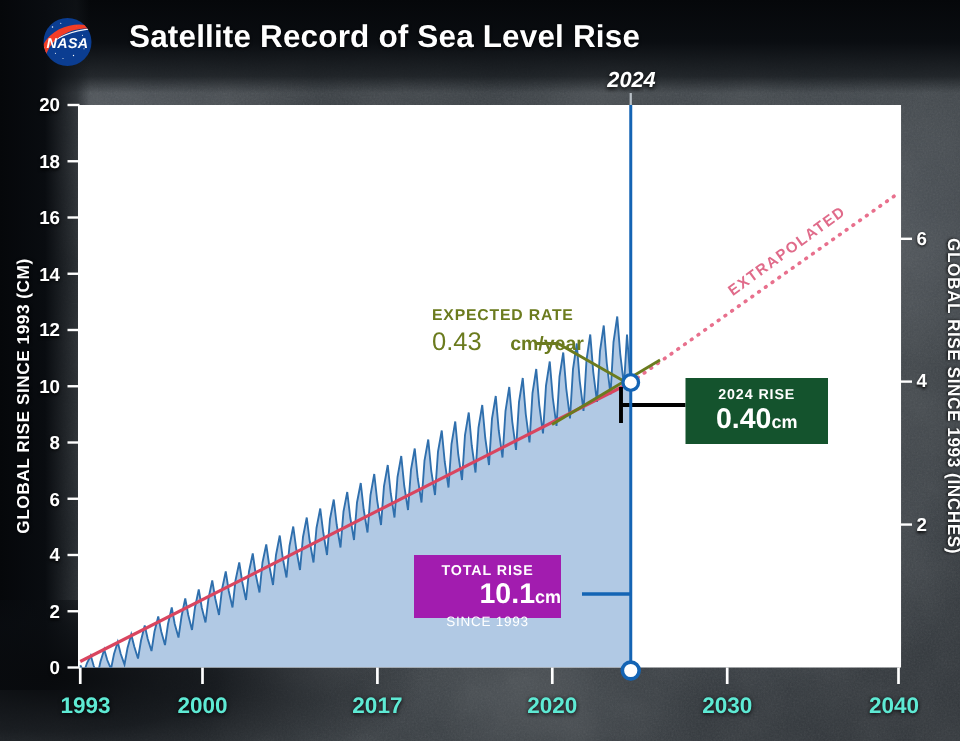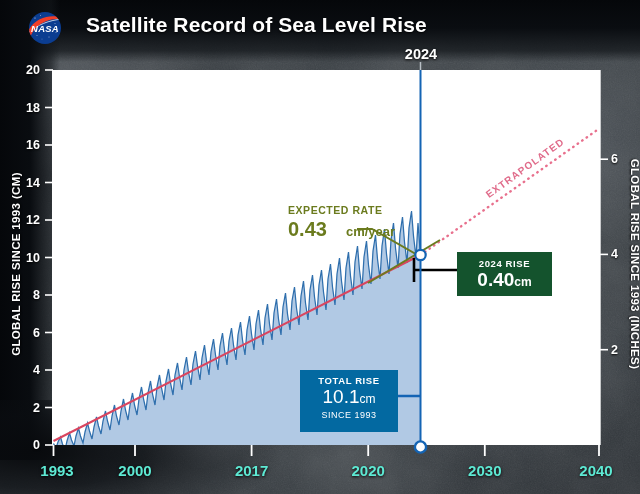--- a/index.html
+++ b/index.html
@@ -75,47 +75,48 @@
   .axis-title.right {
     left:525px; top:258px; width:220px; text-align:center;
     transform:rotate(90deg);
   }
 
   
   .year-label {
     position:absolute; left:421px; top:46px; transform:translateX(-50%);
     color:#ffffff; font-size:14.5px; font-weight:bold;
     text-shadow:0 1px 3px rgba(0,0,0,.95);
+    font-style:italic;
   }
 
   
   .ann-rate { position:absolute; left:288px; top:204px; }
   .ann-rate .hd {
     color:#6b7b1e; font-size:10.5px; font-weight:bold; letter-spacing:.55px;
   }
   .ann-rate .val-row { margin-top:2px; color:#6b7b1e; white-space:nowrap; }
-  .ann-rate .val { font-size:20px; font-weight:bold; }
+  .ann-rate .val { font-size:17px; font-weight:normal; }
   .ann-rate .unit { font-size:13px; font-weight:bold; margin-left:19px; }
 
   
   .ann-extrap {
     position:absolute; left:487px; top:190px;
     color:#e06b8a; font-size:10px; font-weight:bold; letter-spacing:1.1px;
     transform-origin:left center; transform:rotate(-36deg);
     white-space:nowrap;
   }
 
   
   .box-total {
-    position:absolute; left:300px; top:370px; width:98px; height:62px;
-    background:#0369a1; color:#ffffff; text-align:center;
+    position:absolute; left:276px; top:370px; width:98px; height:42px;
+    background:#a21caf; color:#ffffff; text-align:center;
     padding-top:5px;
   }
   .box-total .hd { font-size:9.5px; font-weight:bold; letter-spacing:.6px; }
-  .box-total .val { font-size:19px; font-weight:normal; line-height:20px; margin-top:1px; }
+  .box-total .val { font-size:19px; font-weight:bold; line-height:20px; margin-top:1px;text-align:right; }
   .box-total .val .u { font-size:12px; }
   .box-total .sub { font-size:9px; letter-spacing:.5px; margin-top:1px; }
 
   .box-2024 {
     position:absolute; left:457px; top:252px; width:95px; height:44px;
     background:#14532d; color:#ffffff; text-align:center; padding-top:6px;
   }
   .box-2024 .hd { font-size:9.5px; font-weight:bold; letter-spacing:.6px; }
   .box-2024 .val { font-size:19px; font-weight:bold; line-height:20px; margin-top:1px; }
   .box-2024 .val .u { font-size:12px; }

